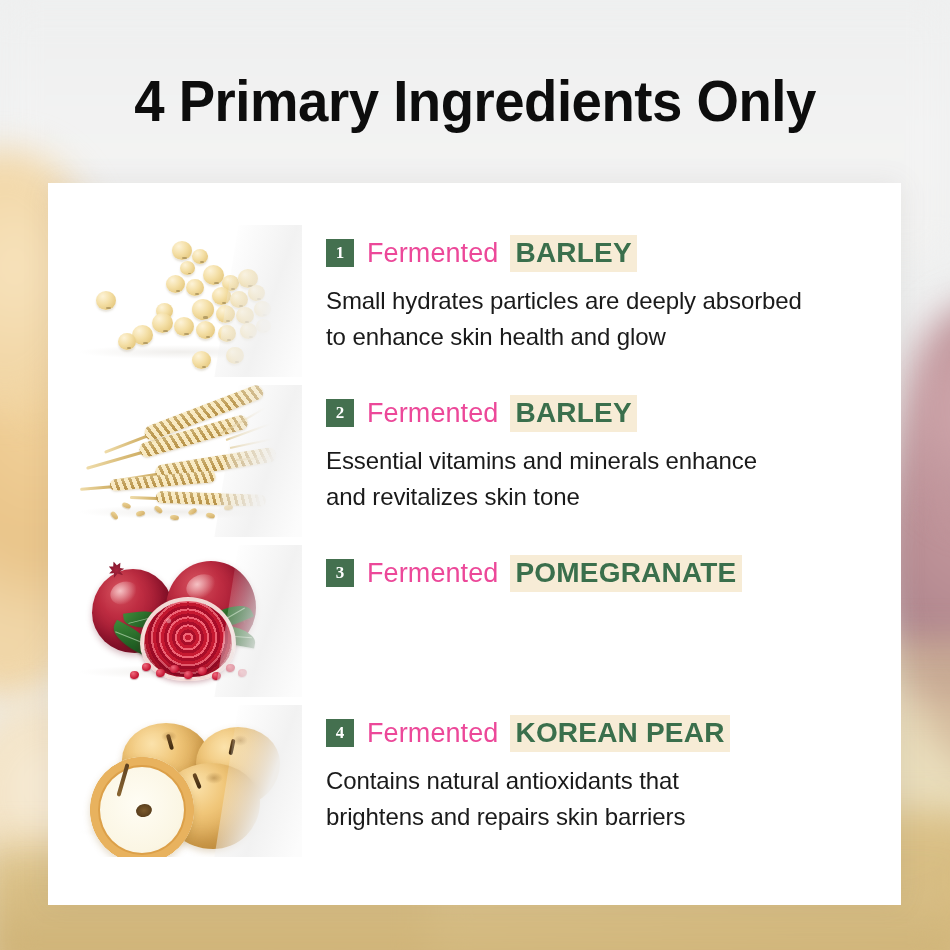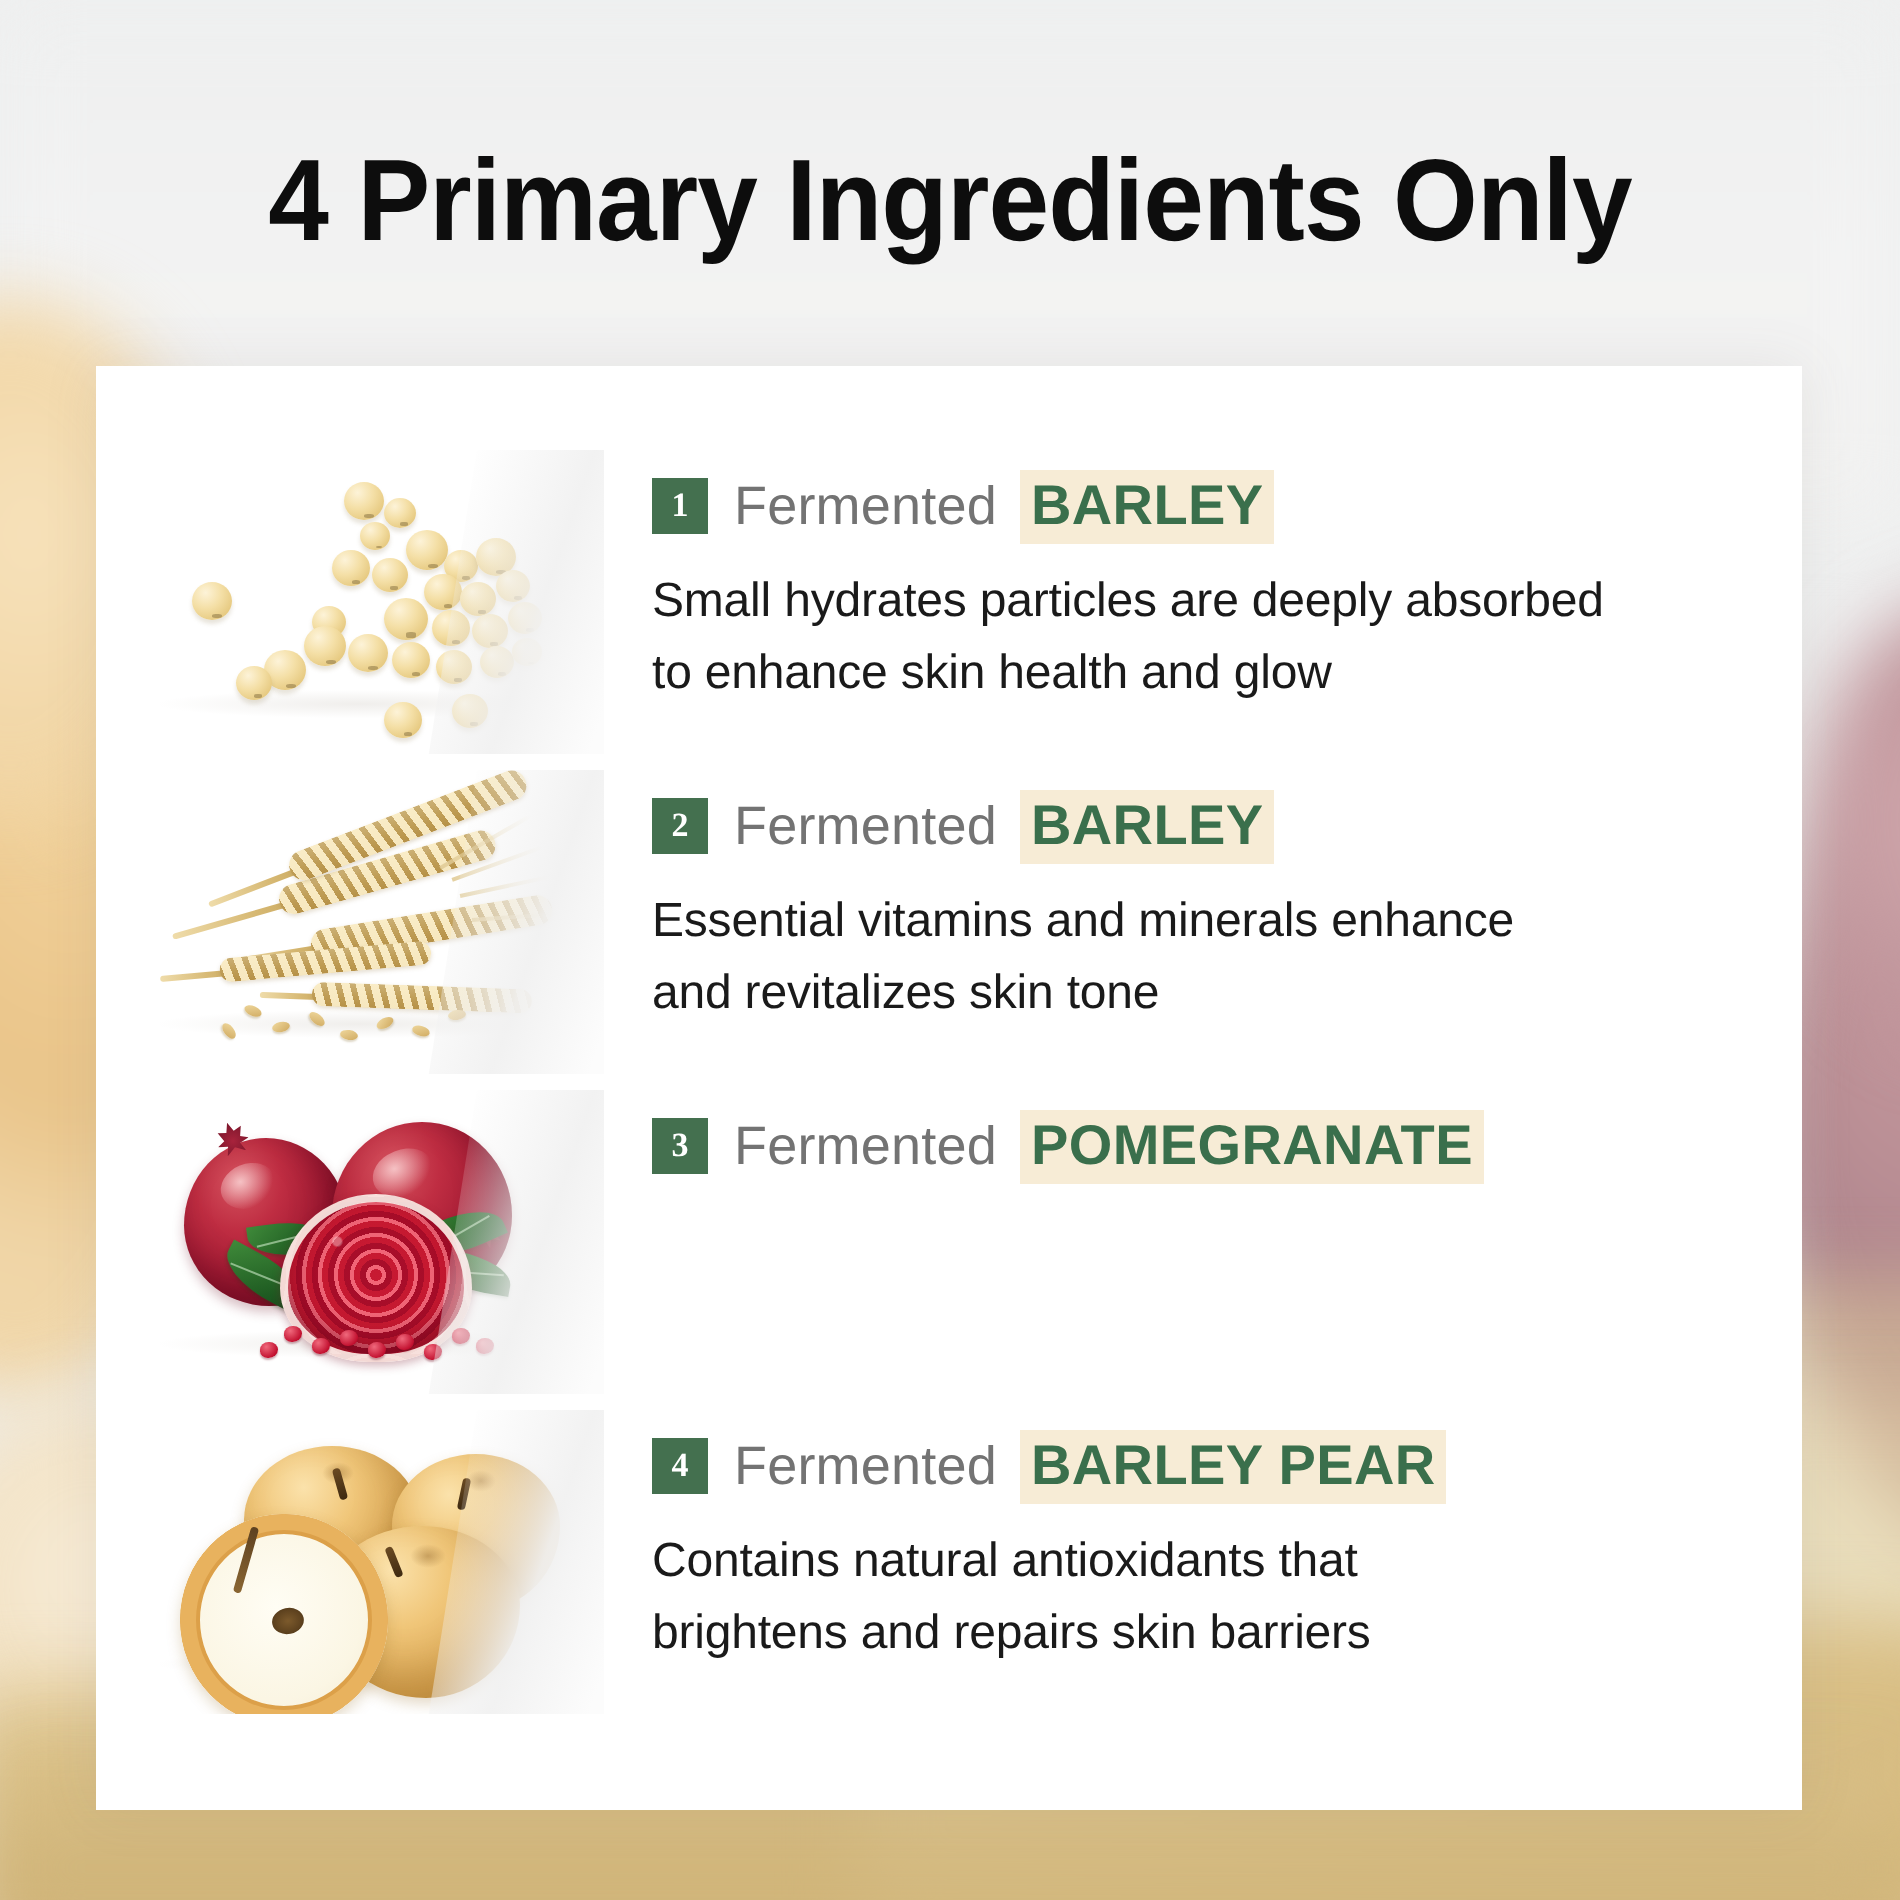--- a/index.html
+++ b/index.html
@@ -199,21 +199,21 @@
   .textcol{ padding-left:24px; padding-top:10px; flex:1; }
 
   .heading{ display:flex; align-items:center; height:36px; }
   .badge{
     width:28px; height:28px; flex:0 0 28px;
     background:#44704f; color:#ffffff;
     font-size:17px; font-weight:600; line-height:28px; text-align:center;
     font-family:"Liberation Serif", serif;
   }
   .fermented{
-    margin-left:13px; color:#737373; font-weight:400; font-size:27px;
+    margin-left:13px; color:#ec4899; font-weight:400; font-size:27px;
     letter-spacing:.1px;
     font-family:"Liberation Sans Narrow","Liberation Sans",sans-serif;
   }
   .ingredient{
     margin-left:12px; color:#3a6f4c; font-weight:700; font-size:28px;
     letter-spacing:.2px; padding:2px 5px 3px 5px;
     background:#f7ecd6;
     font-family:"Liberation Sans Narrow","Liberation Sans",sans-serif;
   }
   .desc{
@@ -397,20 +397,20 @@
         <span class="rind"></span>
         <span class="core"></span>
         <span class="cstem"></span>
       </span>
       <div class="diag"></div>
     </div>
     <div class="textcol">
       <div class="heading">
         <span class="badge">4</span>
         <span class="fermented">Fermented</span>
-        <span class="ingredient">BARLEY PEAR</span>
+        <span class="ingredient">KOREAN PEAR</span>
       </div>
       <div class="desc">Contains natural antioxidants that
 brightens and repairs skin barriers</div>
     </div>
   </div>
 
 </div>
 
 </body></html>

